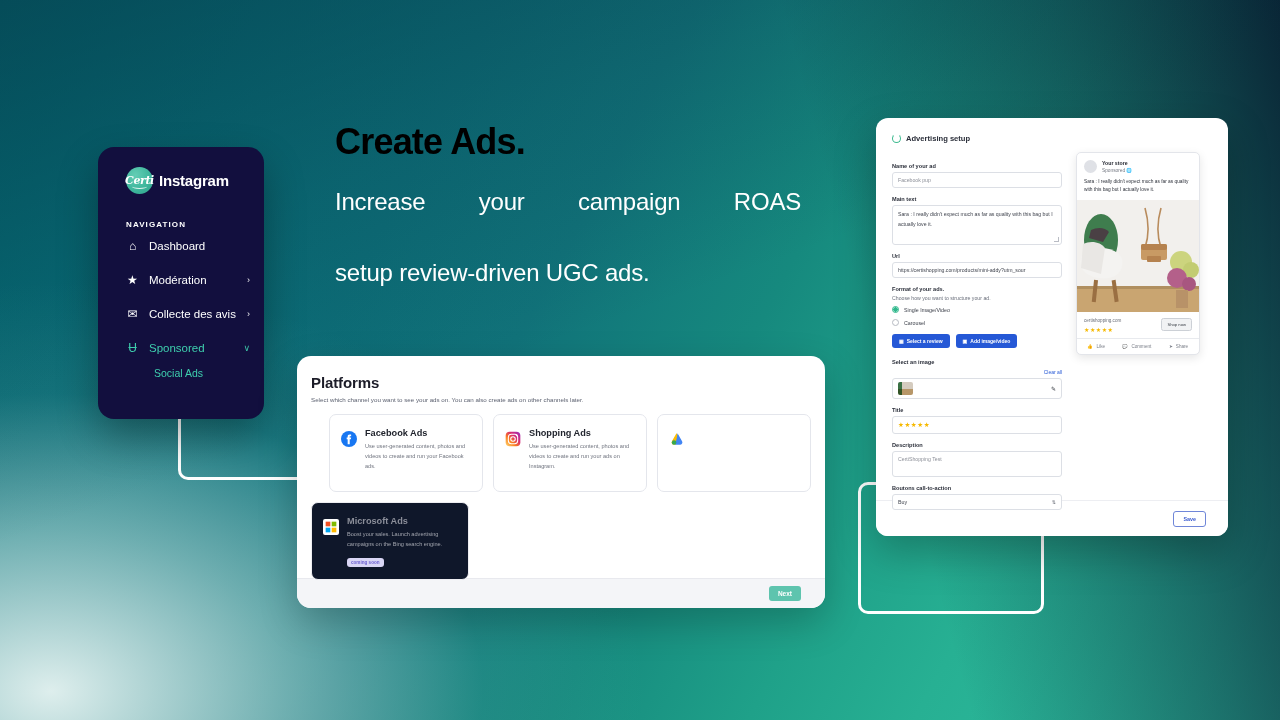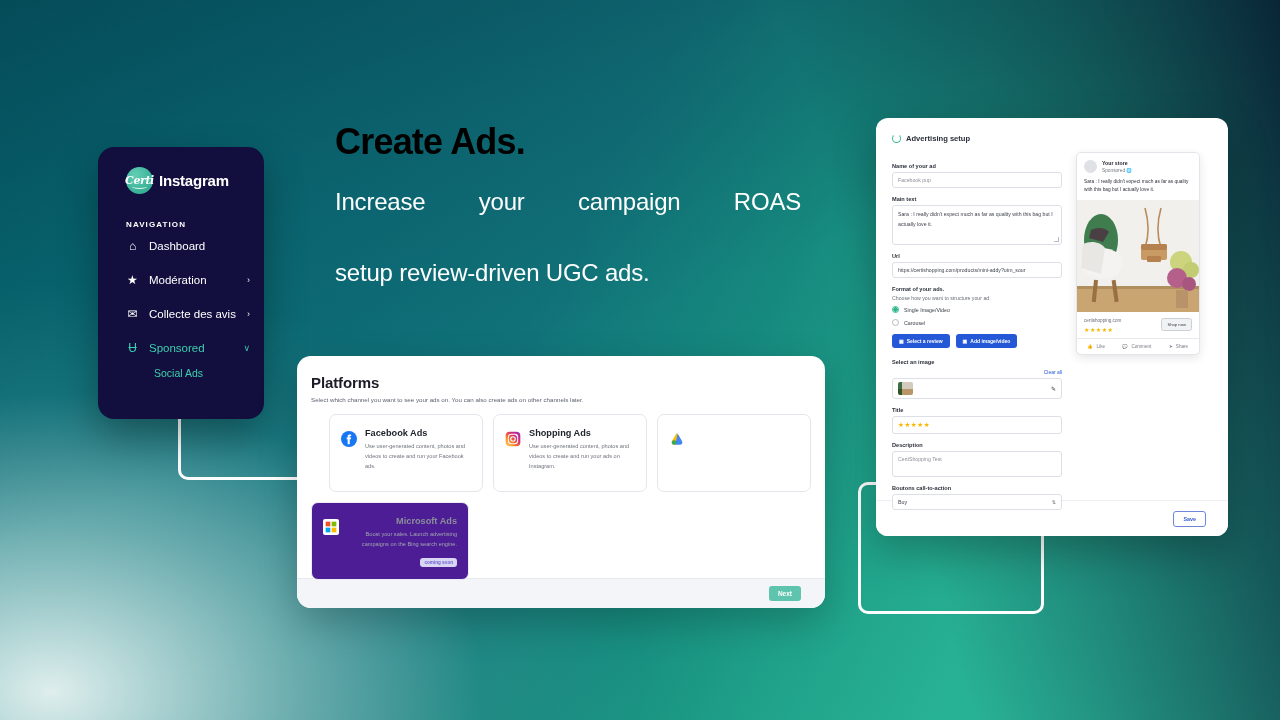--- a/index.html
+++ b/index.html
@@ -73,21 +73,21 @@
     overflow: hidden;
   }
   #platforms-inner { padding: 18px 14px 0 14px; height: 222px; }
   .pf-title { font-size: 15px; font-weight: bold; color: #1c1c28; letter-spacing: -0.1px; }
   .pf-sub { font-size: 6.2px; color: #5a5f6e; margin-top: 5px; }
   .pf-grid { display: flex; gap: 10px; margin-top: 11px; margin-left: 18px; }
   .pf-card {
     flex: 1; border: 1px solid #e4e6ec; border-radius: 7px; background: #fff;
     padding: 13px 11px; height: 78px; display: flex; gap: 8px; align-items: flex-start;
   }
-  .pf-card.disabled { background: #4c1d95; border-color: #ededf1; text-align: right; }
+  .pf-card.disabled { background: #0f172a; border-color: #ededf1; }
   .pf-ico { width: 16px; height: 16px; flex: 0 0 16px; margin-top: 3px; }
   .pf-name { font-size: 9.2px; font-weight: bold; color: #22252e; }
   .pf-card.disabled .pf-name { color: #8b8e99; }
   .pf-desc { font-size: 5.6px; color: #70747f; line-height: 1.75; margin-top: 4px; }
   .pf-card.disabled .pf-desc { color: #a2a5ae; }
   .pf-badge {
     display: inline-block; margin-top: 4px; background: #d9d6f5; color: #6b5fd0;
     font-size: 4.6px; font-weight: bold; padding: 2px 4px; border-radius: 3px;
   }
   .pf-row2 { display: flex; gap: 10px; margin-top: 10px; }

